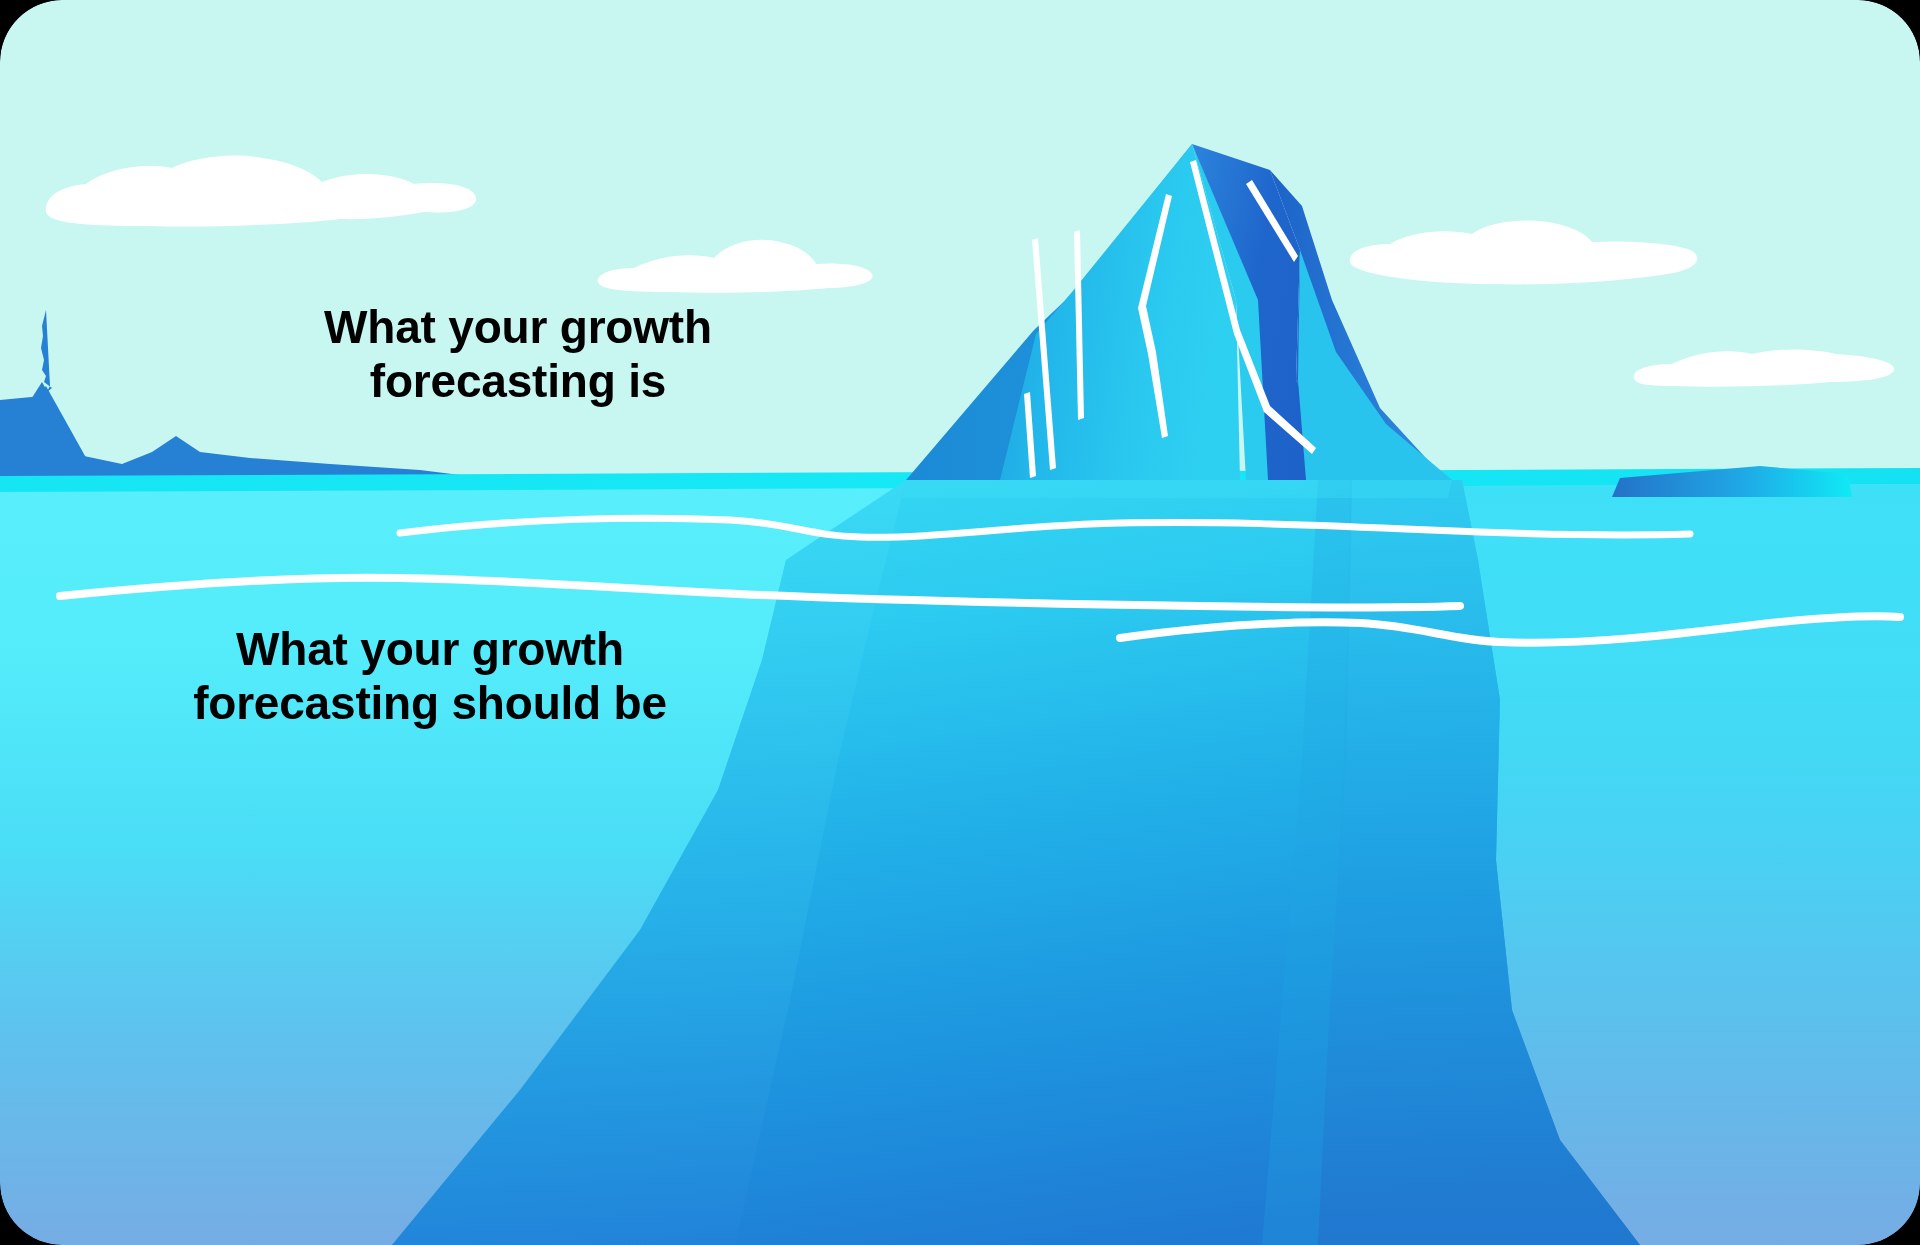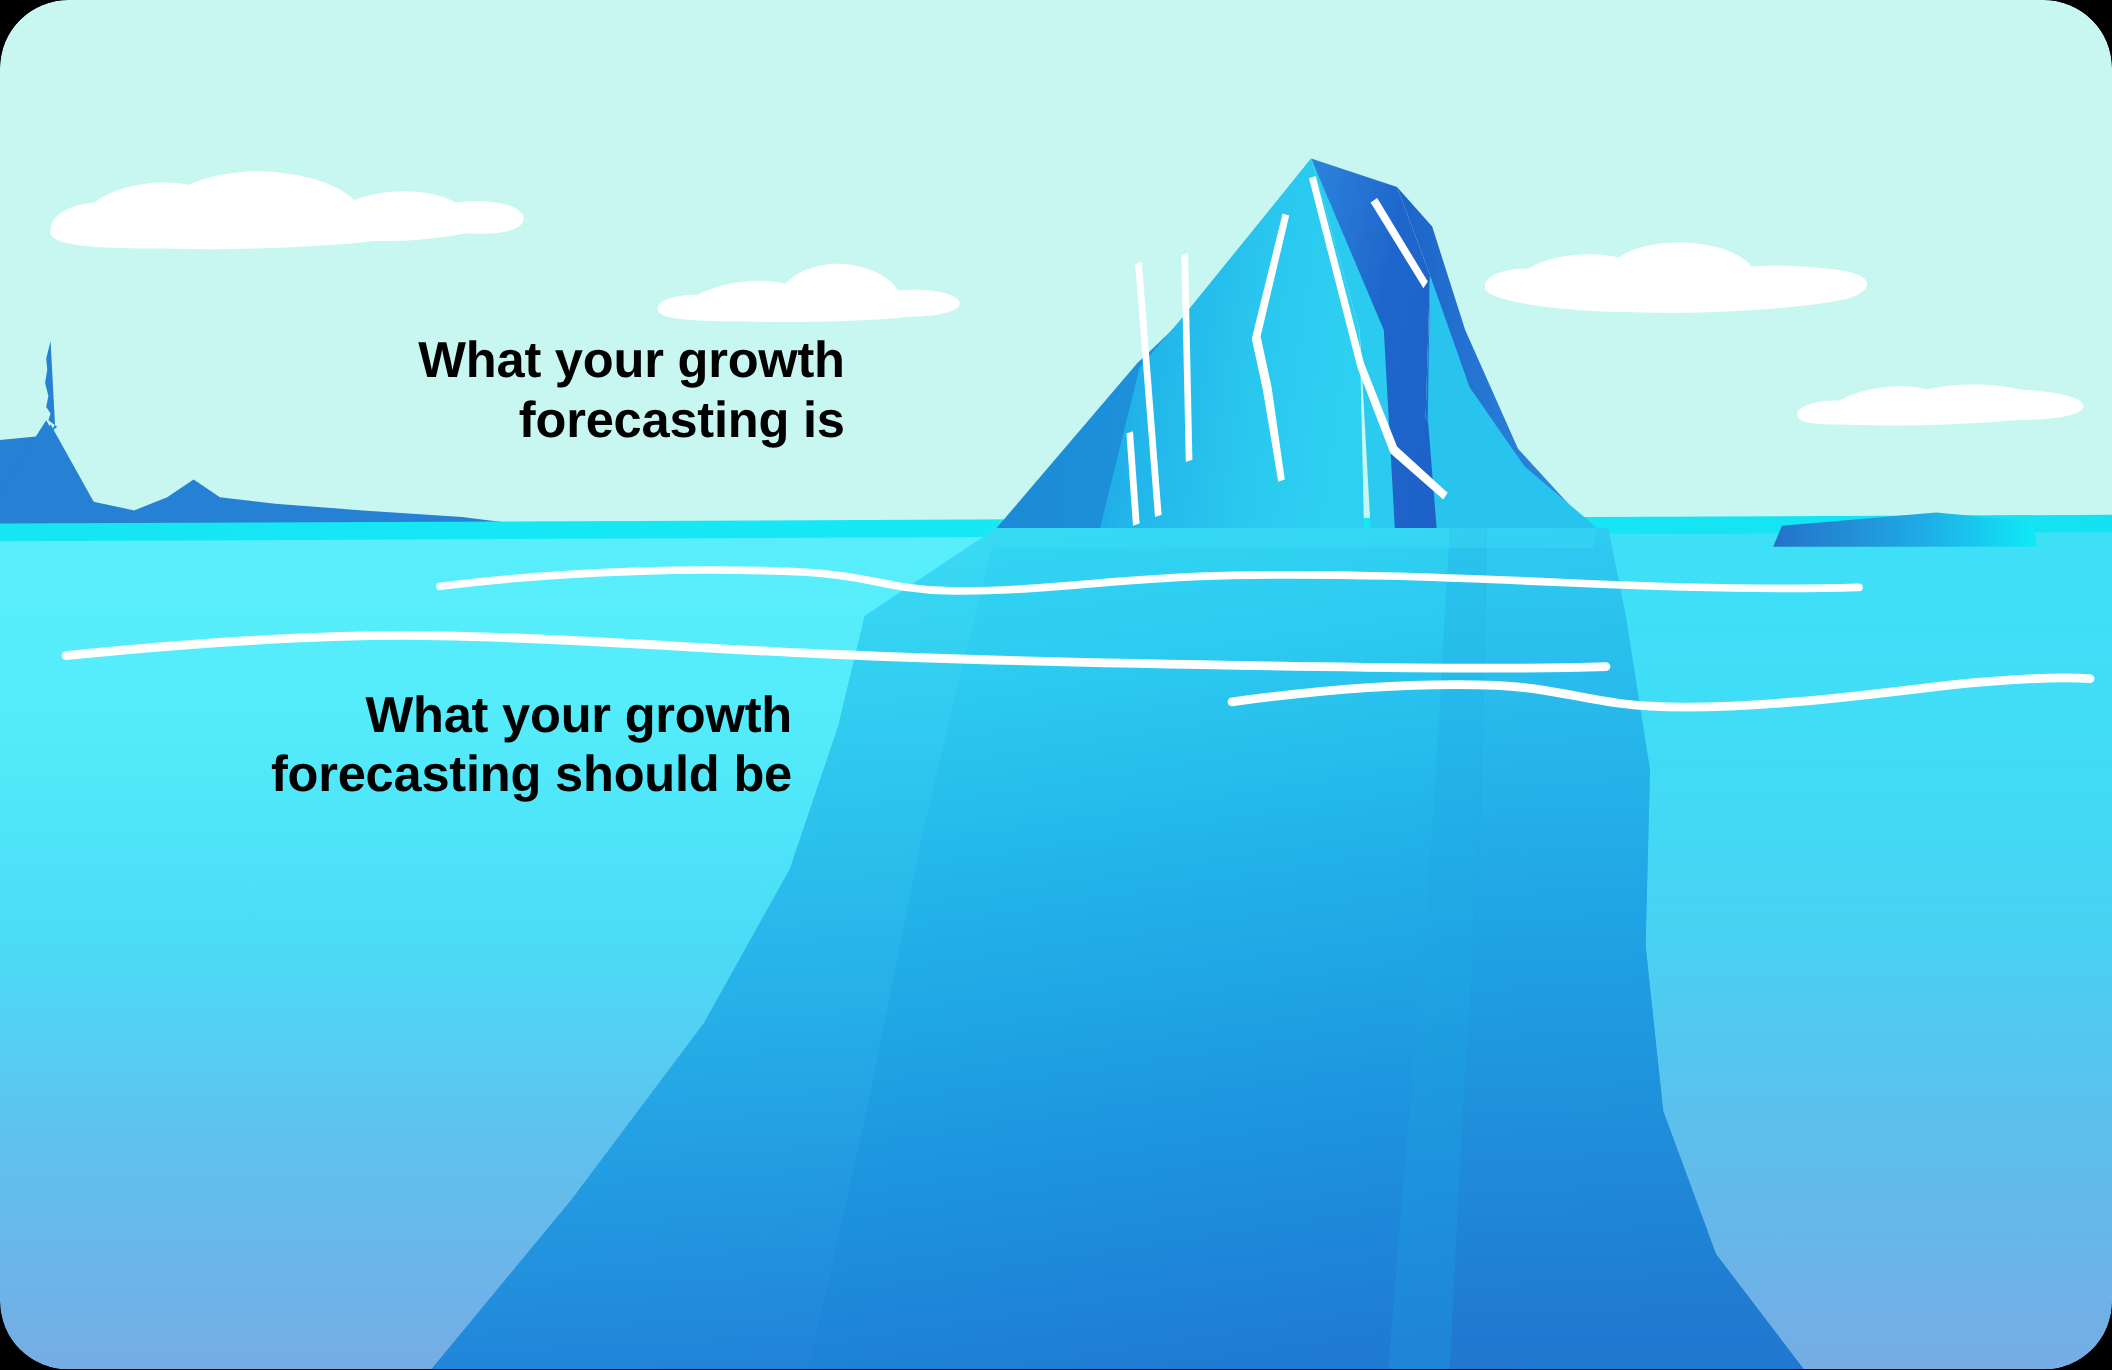--- a/index.html
+++ b/index.html
@@ -30,21 +30,21 @@
     position: absolute;
     inset: 0;
     width: 100%;
     height: 100%;
     display: block;
   }
   .caption {
     position: absolute;
     color: #000000;
     font-weight: 700;
-    text-align: right;
+    text-align: center;
     line-height: 1.18;
     letter-spacing: -0.2px;
     white-space: pre-line;
     pointer-events: none;
   }
   #caption-above {
     left: 268px;
     top: 300px;
     width: 500px;
     font-size: 46px;

